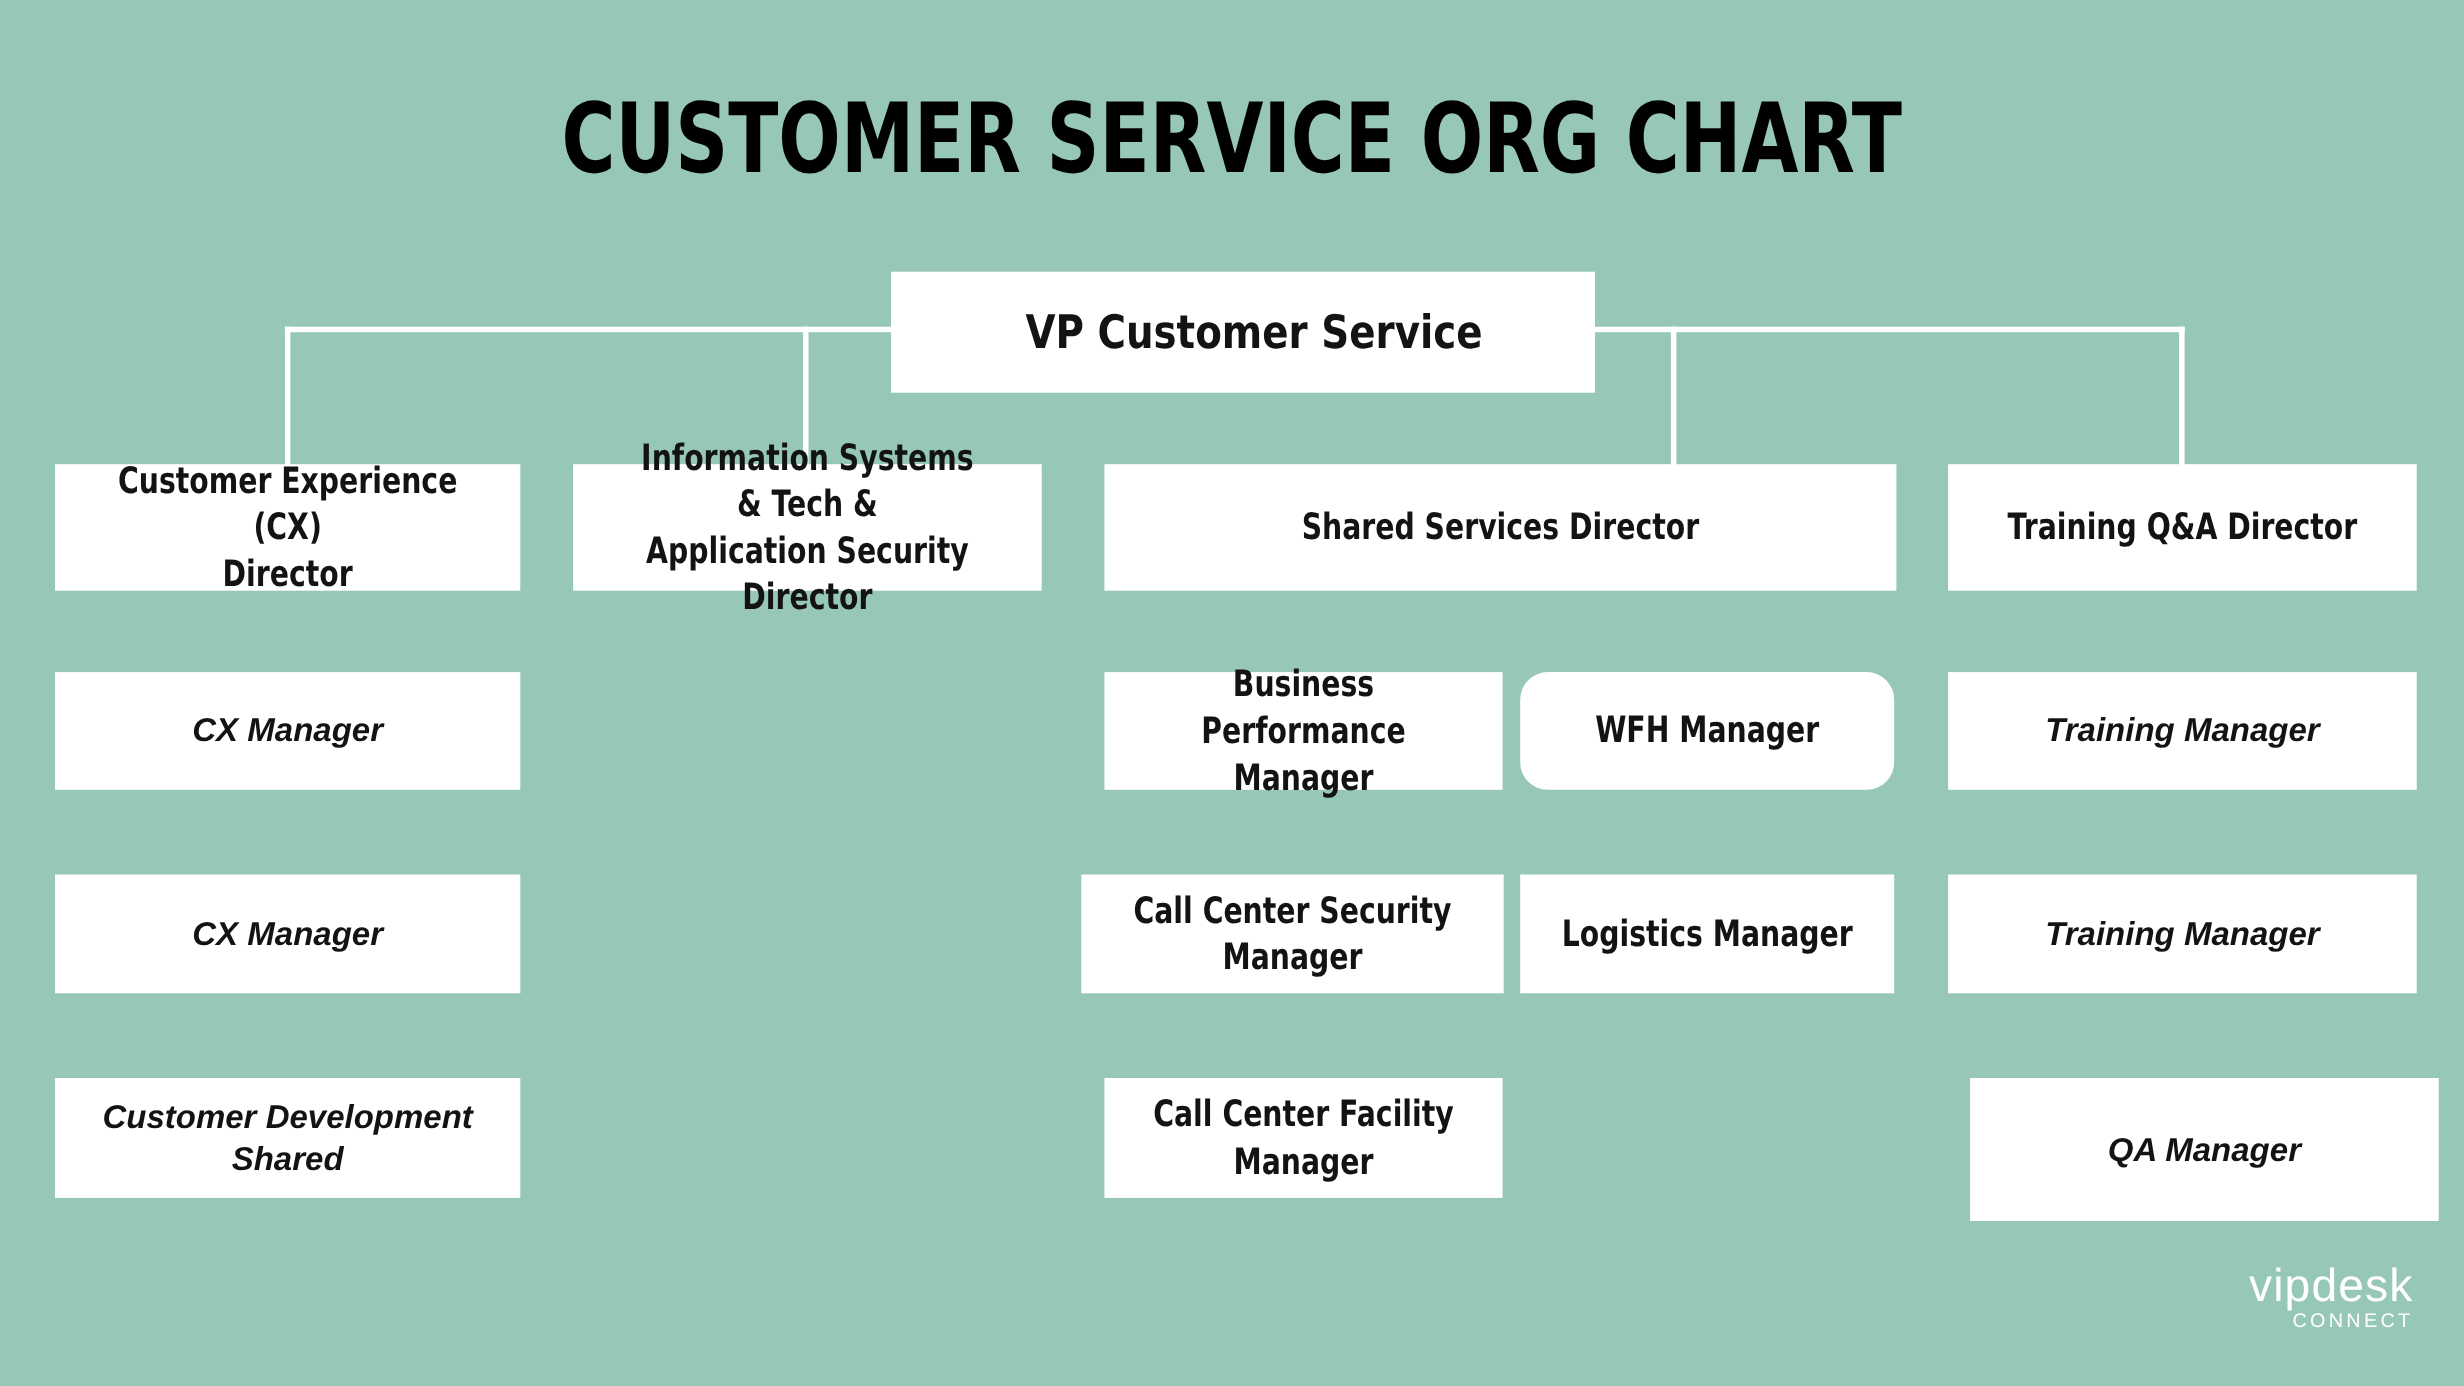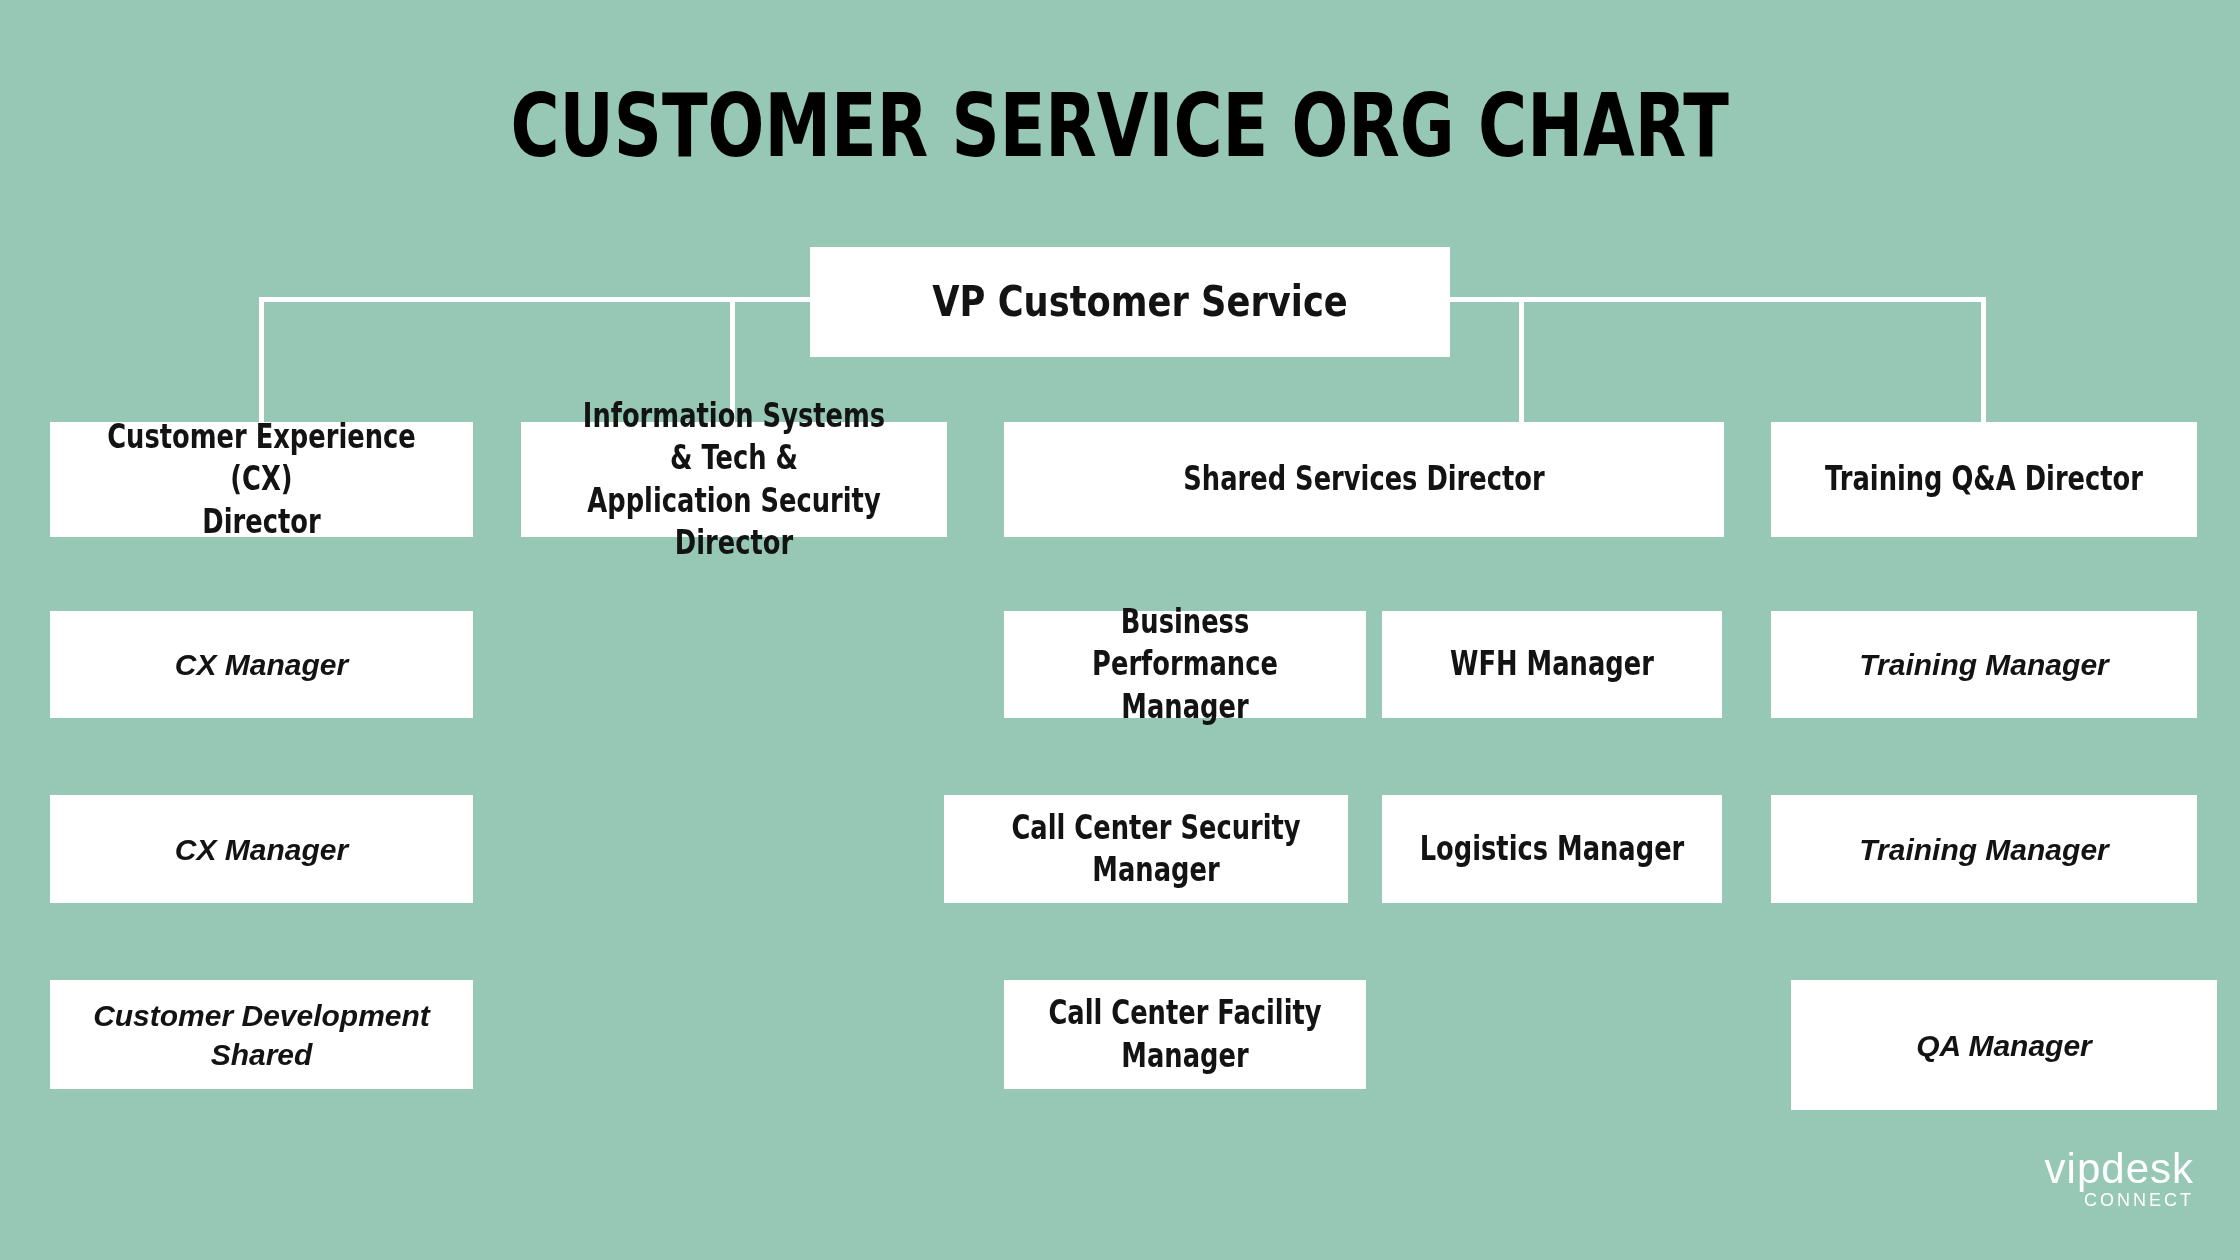--- a/index.html
+++ b/index.html
@@ -81,31 +81,31 @@
     <span class="t">Training Q&amp;A Director</span>
   </div>
 
   <div class="box wide" style="left:50px;top:611px;width:423px;height:107px;">
     <span class="t">CX Manager</span>
   </div>
   <div class="box cond" style="left:1004px;top:611px;width:362px;height:107px;">
     <span class="t">Business Performance
 Manager</span>
   </div>
-  <div class="box cond" style="left:1382px;top:611px;width:340px;height:107px;">
+  <div class="box cond" style="left:1382px;top:611px;width:340px;height:107px;border-radius:25px;">
     <span class="t">WFH Manager</span>
   </div>
   <div class="box wide" style="left:1771px;top:611px;width:426px;height:107px;">
     <span class="t">Training Manager</span>
   </div>
 
   <div class="box wide" style="left:50px;top:795px;width:423px;height:108px;">
     <span class="t">CX Manager</span>
   </div>
-  <div class="box cond" style="left:944px;top:795px;width:384px;height:108px;padding-left:20px;">
+  <div class="box cond" style="left:983px;top:795px;width:384px;height:108px;">
     <span class="t">Call Center Security
 Manager</span>
   </div>
   <div class="box cond" style="left:1382px;top:795px;width:340px;height:108px;">
     <span class="t">Logistics Manager</span>
   </div>
   <div class="box wide" style="left:1771px;top:795px;width:426px;height:108px;">
     <span class="t">Training Manager</span>
   </div>
 

